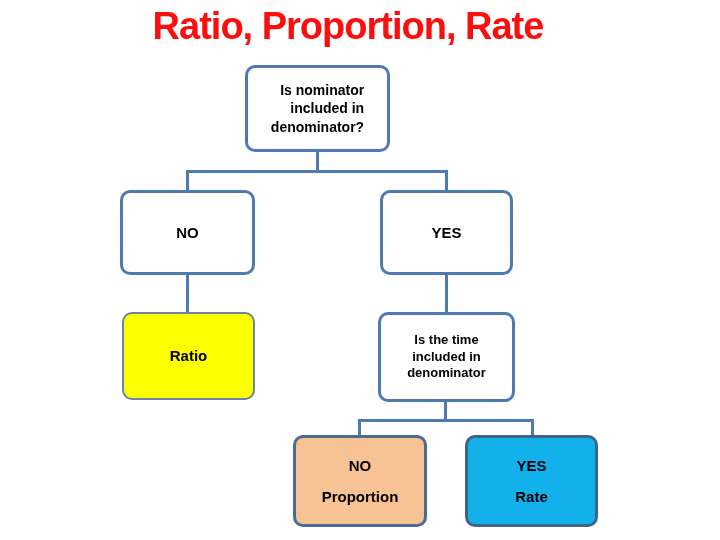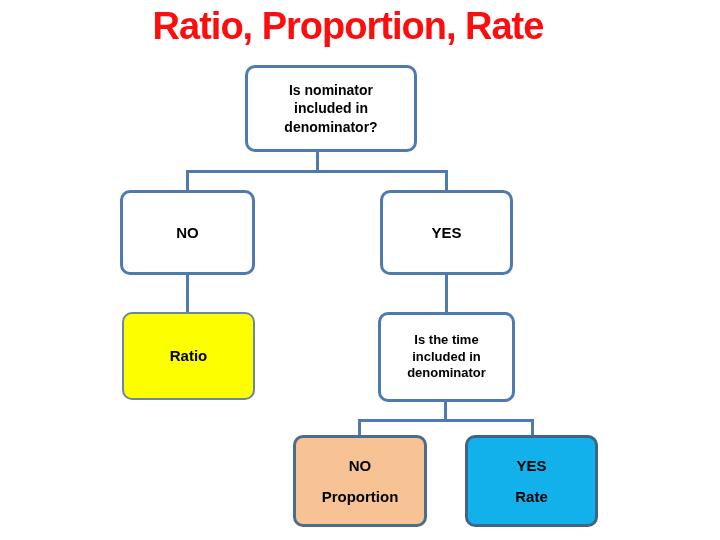--- a/index.html
+++ b/index.html
@@ -32,21 +32,21 @@
     justify-content: center;
     text-align: center;
     font-weight: bold;
     color: #000000;
     background: #ffffff;
     border: 3px solid #4e7ab0;
     border-radius: 10px;
     white-space: pre-line;
     line-height: 1.3;
   }
-  .node-root      { left: 245px; top:  65px; width: 172px; height: 87px; font-size: 14px; }
+  .node-root      { left: 245px; top:  65px; width: 145px; height: 87px; font-size: 14px; text-align: right; }
   .node-no        { left: 120px; top: 190px; width: 135px; height: 85px; font-size: 15px; }
   .node-yes       { left: 380px; top: 190px; width: 133px; height: 85px; font-size: 15px; }
   .node-ratio     { left: 122px; top: 312px; width: 133px; height: 88px; font-size: 15px;
                     background: #fdfe00; border: 2px solid #6b85a4; }
   .node-time      { left: 378px; top: 312px; width: 137px; height: 90px; font-size: 13px; }
   .node-proportion{ left: 293px; top: 435px; width: 134px; height: 92px; font-size: 15px;
                     background: #f7c394; border: 3px solid #4a6d8f; gap: 11px; }
   .node-rate      { left: 465px; top: 435px; width: 133px; height: 92px; font-size: 15px;
                     background: #12b1ec; border: 3px solid #3e6585; gap: 11px; }
   .conn { position: absolute; background: #4e7ab0; }

